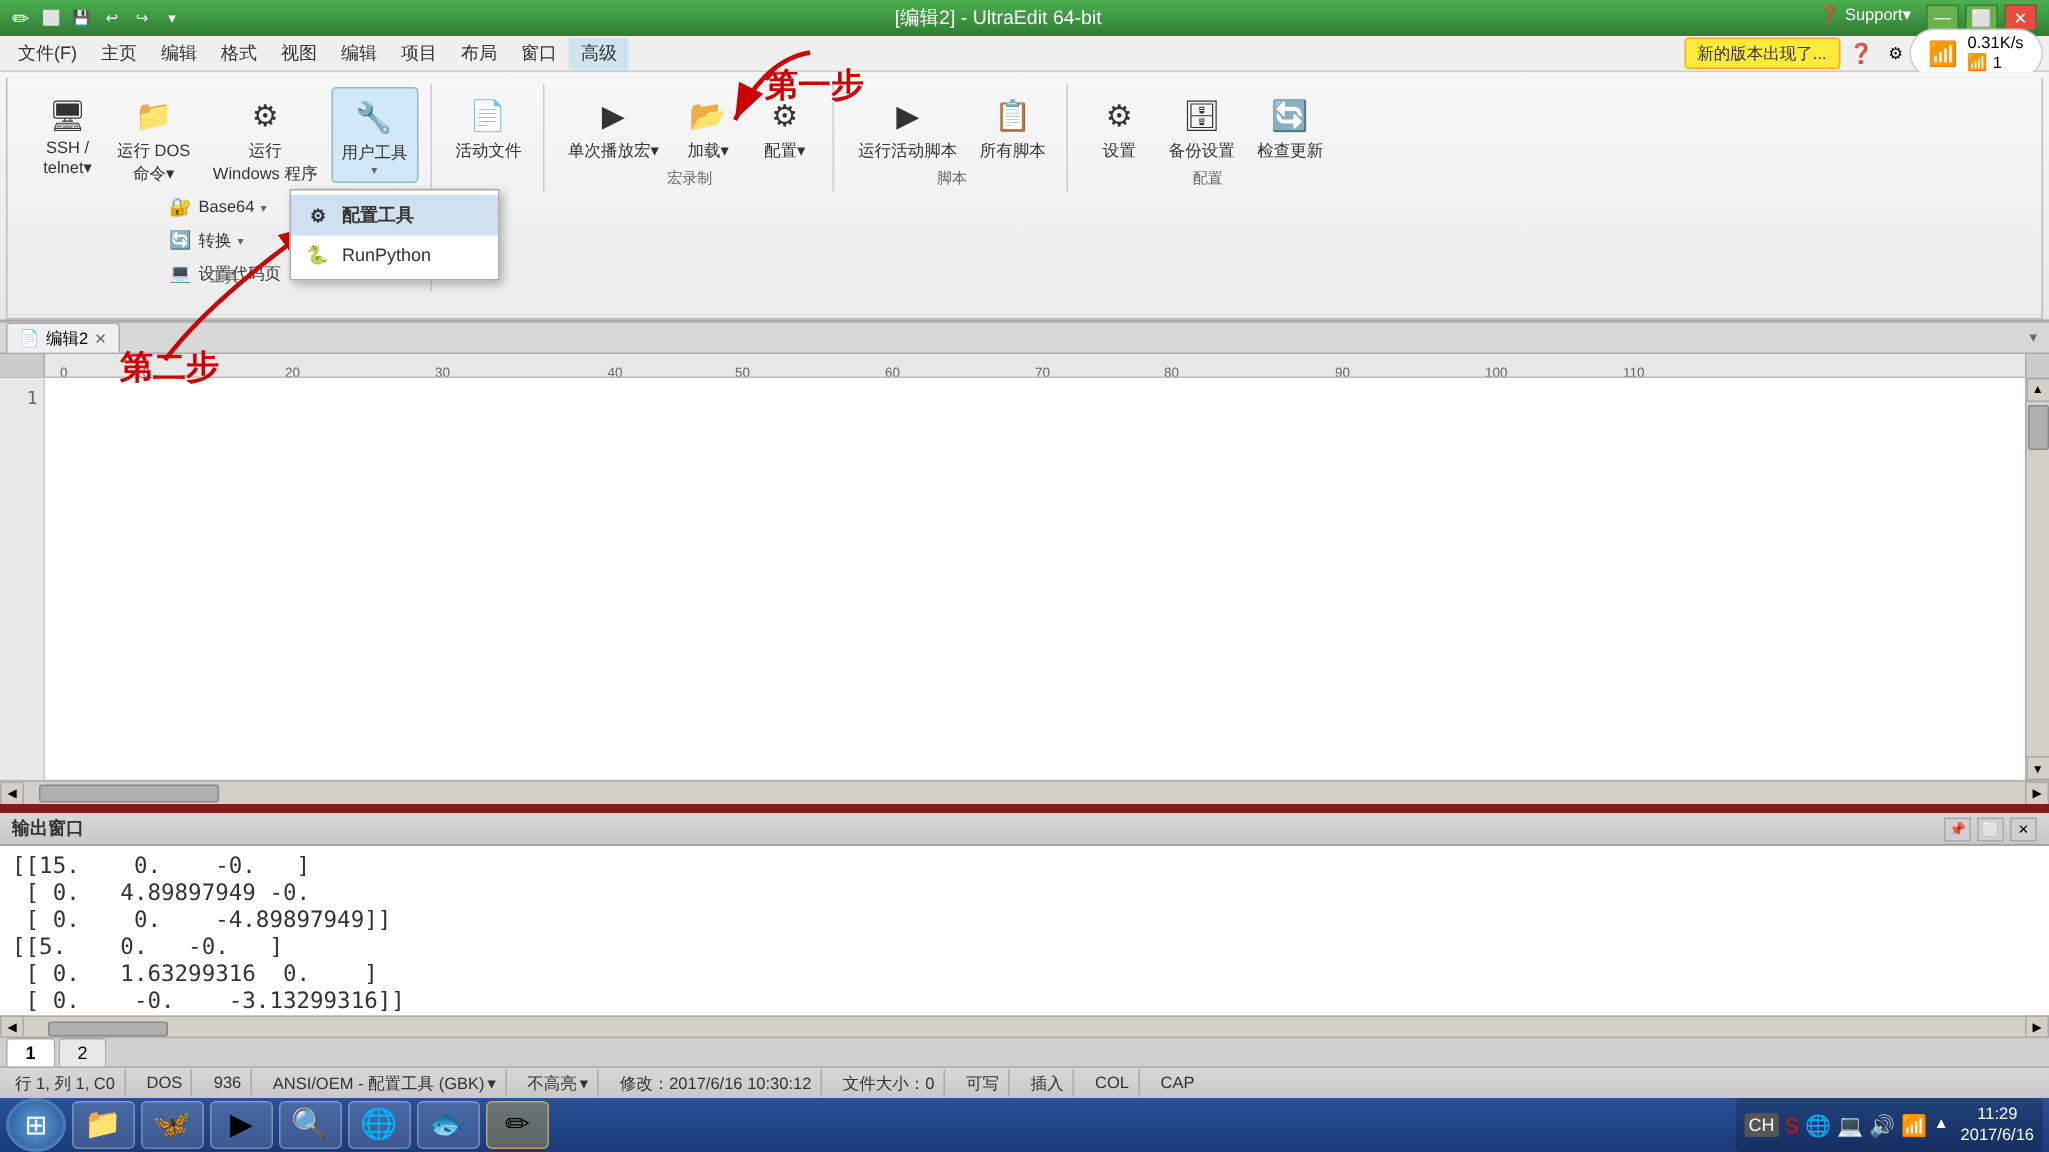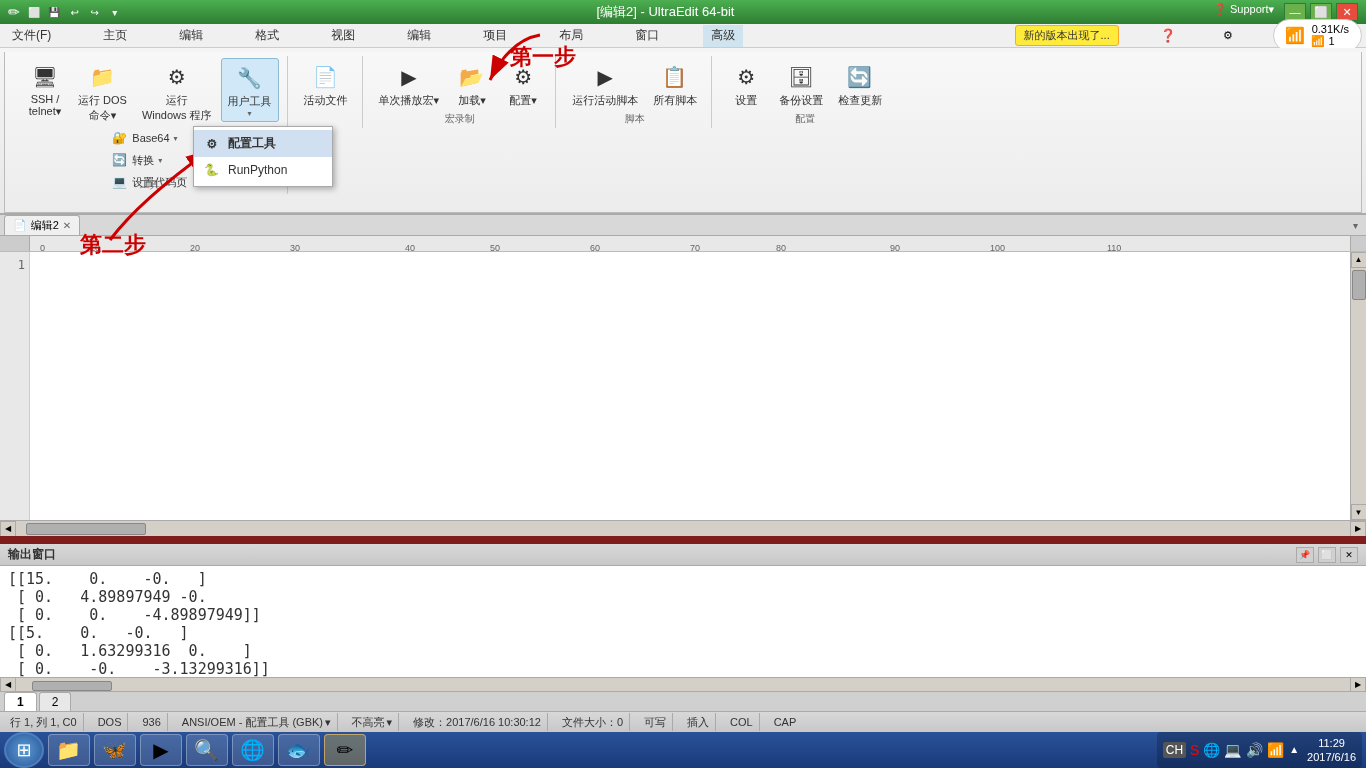--- a/index.html
+++ b/index.html
@@ -25,21 +25,20 @@
     #titlebar .quick-btn { width: 18px; height: 18px; background: transparent; border: none; color: white; font-size: 10px; cursor: pointer; display: flex; align-items: center; justify-content: center; }
 
     
     #menubar {
       background: #f0f0f0;
       height: 24px;
       display: flex;
       align-items: center;
       padding: 0 4px;
       border-bottom: 1px solid #ccc;
-      gap: 36px;
     }
     #menubar .menu-item {
       padding: 2px 8px;
       cursor: pointer;
       font-size: 12px;
       color: #333;
       height: 22px;
       display: flex;
       align-items: center;
     }
@@ -229,21 +228,21 @@
       display: flex;
       align-items: center;
     }
     .hscroll-arrow { width: 16px; height: 16px; background: #d4d0c8; border: 1px solid #aaa; display: flex; align-items: center; justify-content: center; font-size: 8px; cursor: pointer; flex-shrink: 0; }
     .hscroll-track { flex: 1; height: 12px; background: #d4d0c8; position: relative; }
     .hscroll-thumb { width: 120px; height: 12px; background: #b0b0b0; border: 1px solid #888; position: absolute; left: 10px; border-radius: 2px; }
 
     
     #output-panel {
       background: #4d7c0f;
-      border-top: 8px solid #7f1d1d;
+      border-top: 6px solid #7f1d1d;
       height: 155px;
       display: flex;
       flex-direction: column;
     }
     #output-header {
       background: linear-gradient(to bottom, #d8d8d8, #c8c8c8);
       height: 22px;
       display: flex;
       align-items: center;
       padding: 0 8px;
@@ -561,21 +560,21 @@
       <span class="ruler-tick" style="left:60px">10</span>
       <span class="ruler-tick" style="left:160px">20</span>
       <span class="ruler-tick" style="left:260px">30</span>
       <span class="ruler-tick" style="left:375px">40</span>
       <span class="ruler-tick" style="left:460px">50</span>
       <span class="ruler-tick" style="left:560px">60</span>
       <span class="ruler-tick" style="left:660px">70</span>
       <span class="ruler-tick" style="left:746px">80</span>
       <span class="ruler-tick" style="left:860px">90</span>
       <span class="ruler-tick" style="left:960px">100</span>
-      <span class="ruler-tick" style="left:1077px">110</span>
+      <span class="ruler-tick" style="left:1052px">110</span>
     </div>
     <div class="scroll-right-ruler"></div>
   </div>
 
   <div id="editor-area">
     <div class="line-numbers">
       <div class="line-num">1</div>
     </div>
     <div class="editor-content" contenteditable="false" style="">
     </div>

